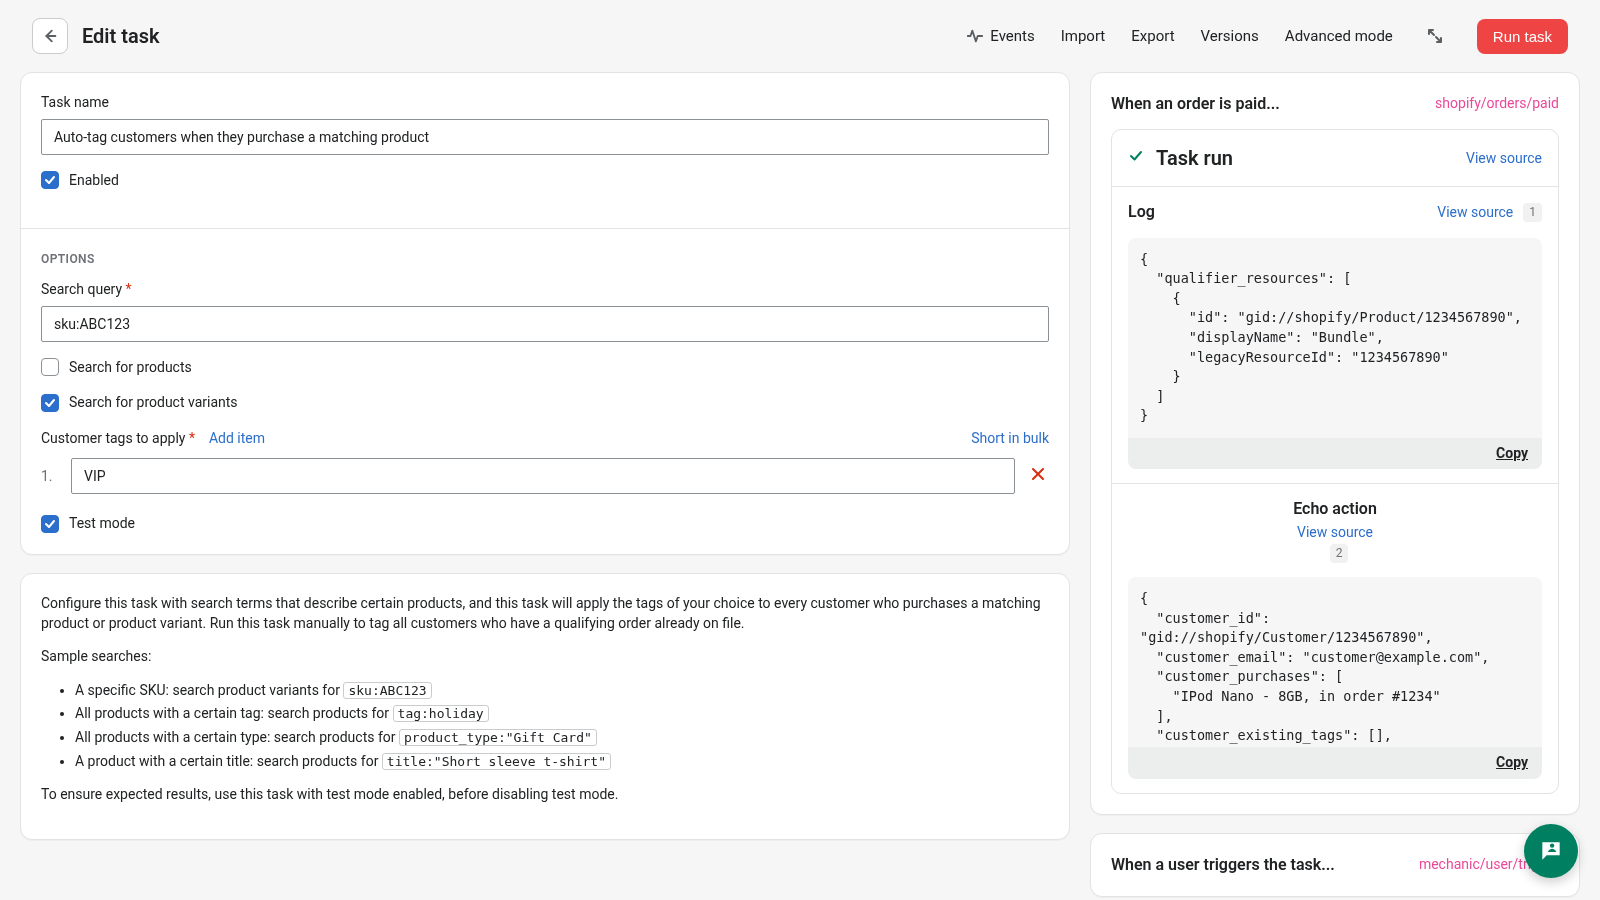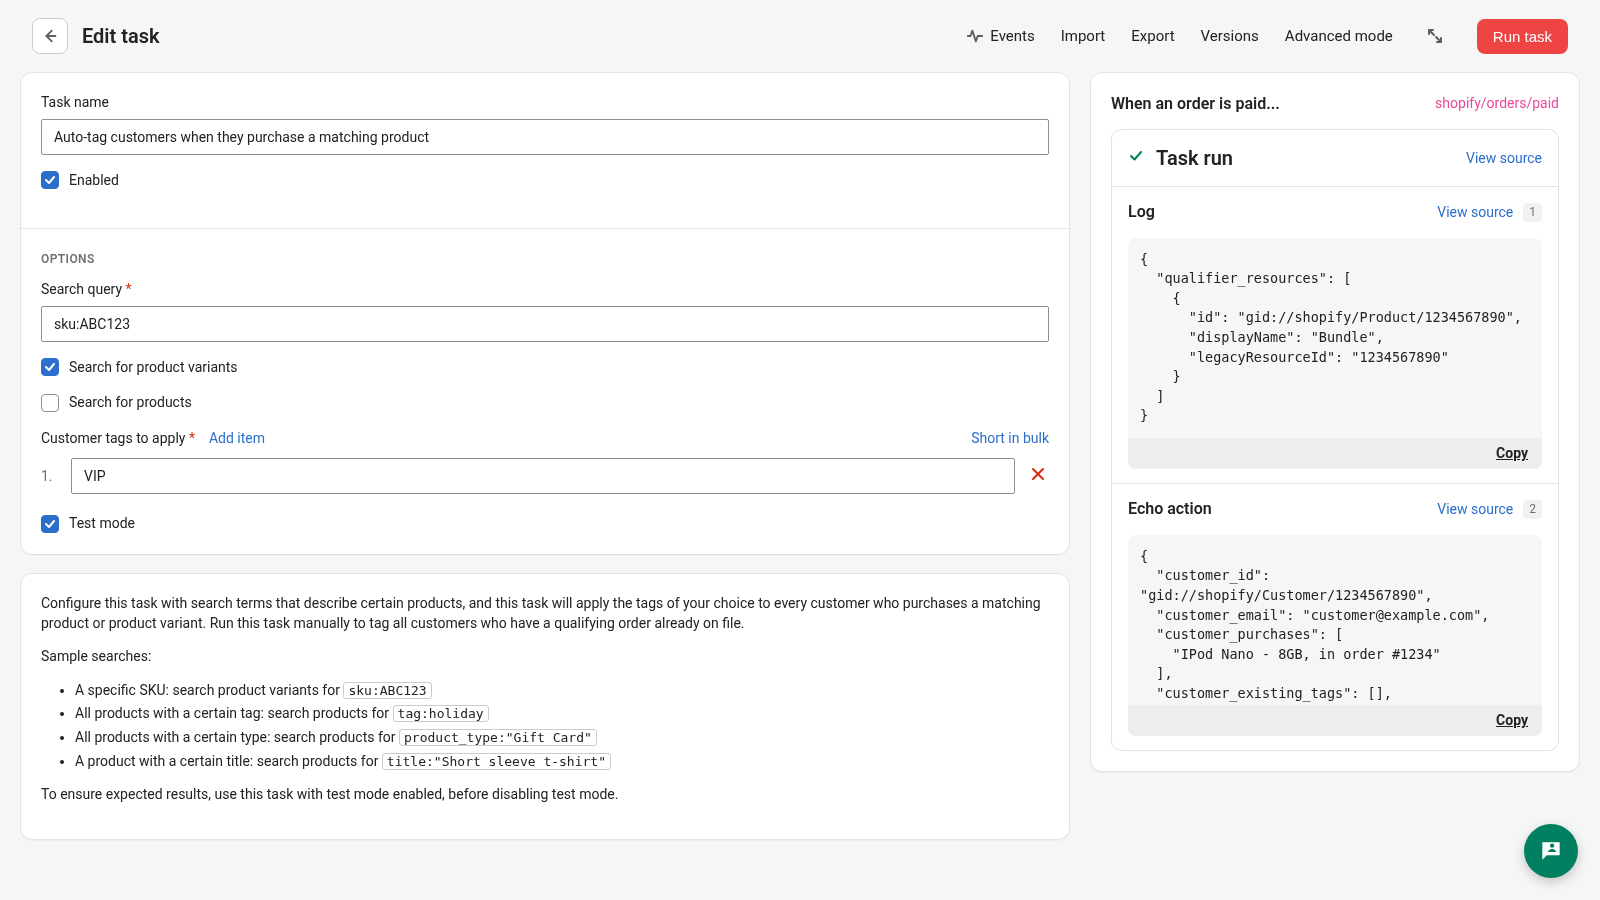--- a/index.html
+++ b/index.html
@@ -238,31 +238,31 @@
         <div class="divider"></div>
         <div class="card-pad" style="padding-top:0;">
           <div class="section-label">OPTIONS</div>
 
           <label class="field-label">
             <span>Search query</span> <span class="req">*</span>
           </label>
           <input class="text-input" type="text" value="sku:ABC123" style="">
 
           <div class="checkbox-row">
+            <span class="chk unchecked"></span>
+            <span>Search for products</span>
+          </div>
+
+          <div class="checkbox-row">
             <span class="chk checked">
               <svg width="12" height="12" viewBox="0 0 12 12">
                   <path d="M2 6l3 3 5-6" fill="none" stroke="#fff" stroke-width="2" stroke-linecap="round" stroke-linejoin="round"></path>
                 </svg>
             </span>
             <span>Search for product variants</span>
-          </div>
-
-          <div class="checkbox-row">
-            <span class="chk unchecked"></span>
-            <span>Search for products</span>
           </div>
 
           <div class="tags-row">
             <span>
               <span>Customer tags to apply</span> <span class="req">*</span>
             </span>
             <span class="add-item-link">Add item</span>
             <span class="manage-bulk-link">Short in bulk</span>
           </div>
 
@@ -329,41 +329,47 @@
       "id": "gid://shopify/Product/1234567890",
       "displayName": "Bundle",
       "legacyResourceId": "1234567890"
     }
   ]
 }</div>
           <div class="copy-bar">
               <span class="copy-link">Copy</span>
             </div>
 
-          <div class="subheader" style="border-top:1px solid #e1e3e5;">
+          <div class="subheader" style="border-top:1px solid #e1e3e5;flex-direction:column;">
             <span class="sub-title">Echo action</span>
             <span class="link">View source</span>
             <span class="step-num">2</span>
           </div>
           <div class="code-block" style="max-height:170px; overflow:hidden;">{
   "customer_id":
 "gid://shopify/Customer/1234567890",
   "customer_email": "customer@example.com",
   "customer_purchases": [
     "IPod Nano - 8GB, in order #1234"
   ],
   "customer_existing_tags": [],
   "customer_tags_to_add": [
     "VIP"</div>
           <div class="copy-bar">
               <span class="copy-link">Copy</span>
             </div>
         </div>
       </div>
 
+      <div class="card">
+        <div class="event-header" style="padding-bottom:20px;">
+          <span class="event-title">When a user triggers the task...</span>
+          <span class="event-sub">mechanic/user/trigger</span>
+        </div>
+      </div>
     </div>
 
   </div>
 
   <div class="chat-bubble">
     <svg width="26" height="26" viewBox="0 0 24 24">
         <path d="M4 4h16v12H8l-4 4V4z" fill="#fff"></path>
         <circle cx="13" cy="7" r="2" fill="#008060"></circle>
         <path d="M9 13c1-2 3-3 4-3s3 1 4 3" fill="#008060"></path>
       </svg>

